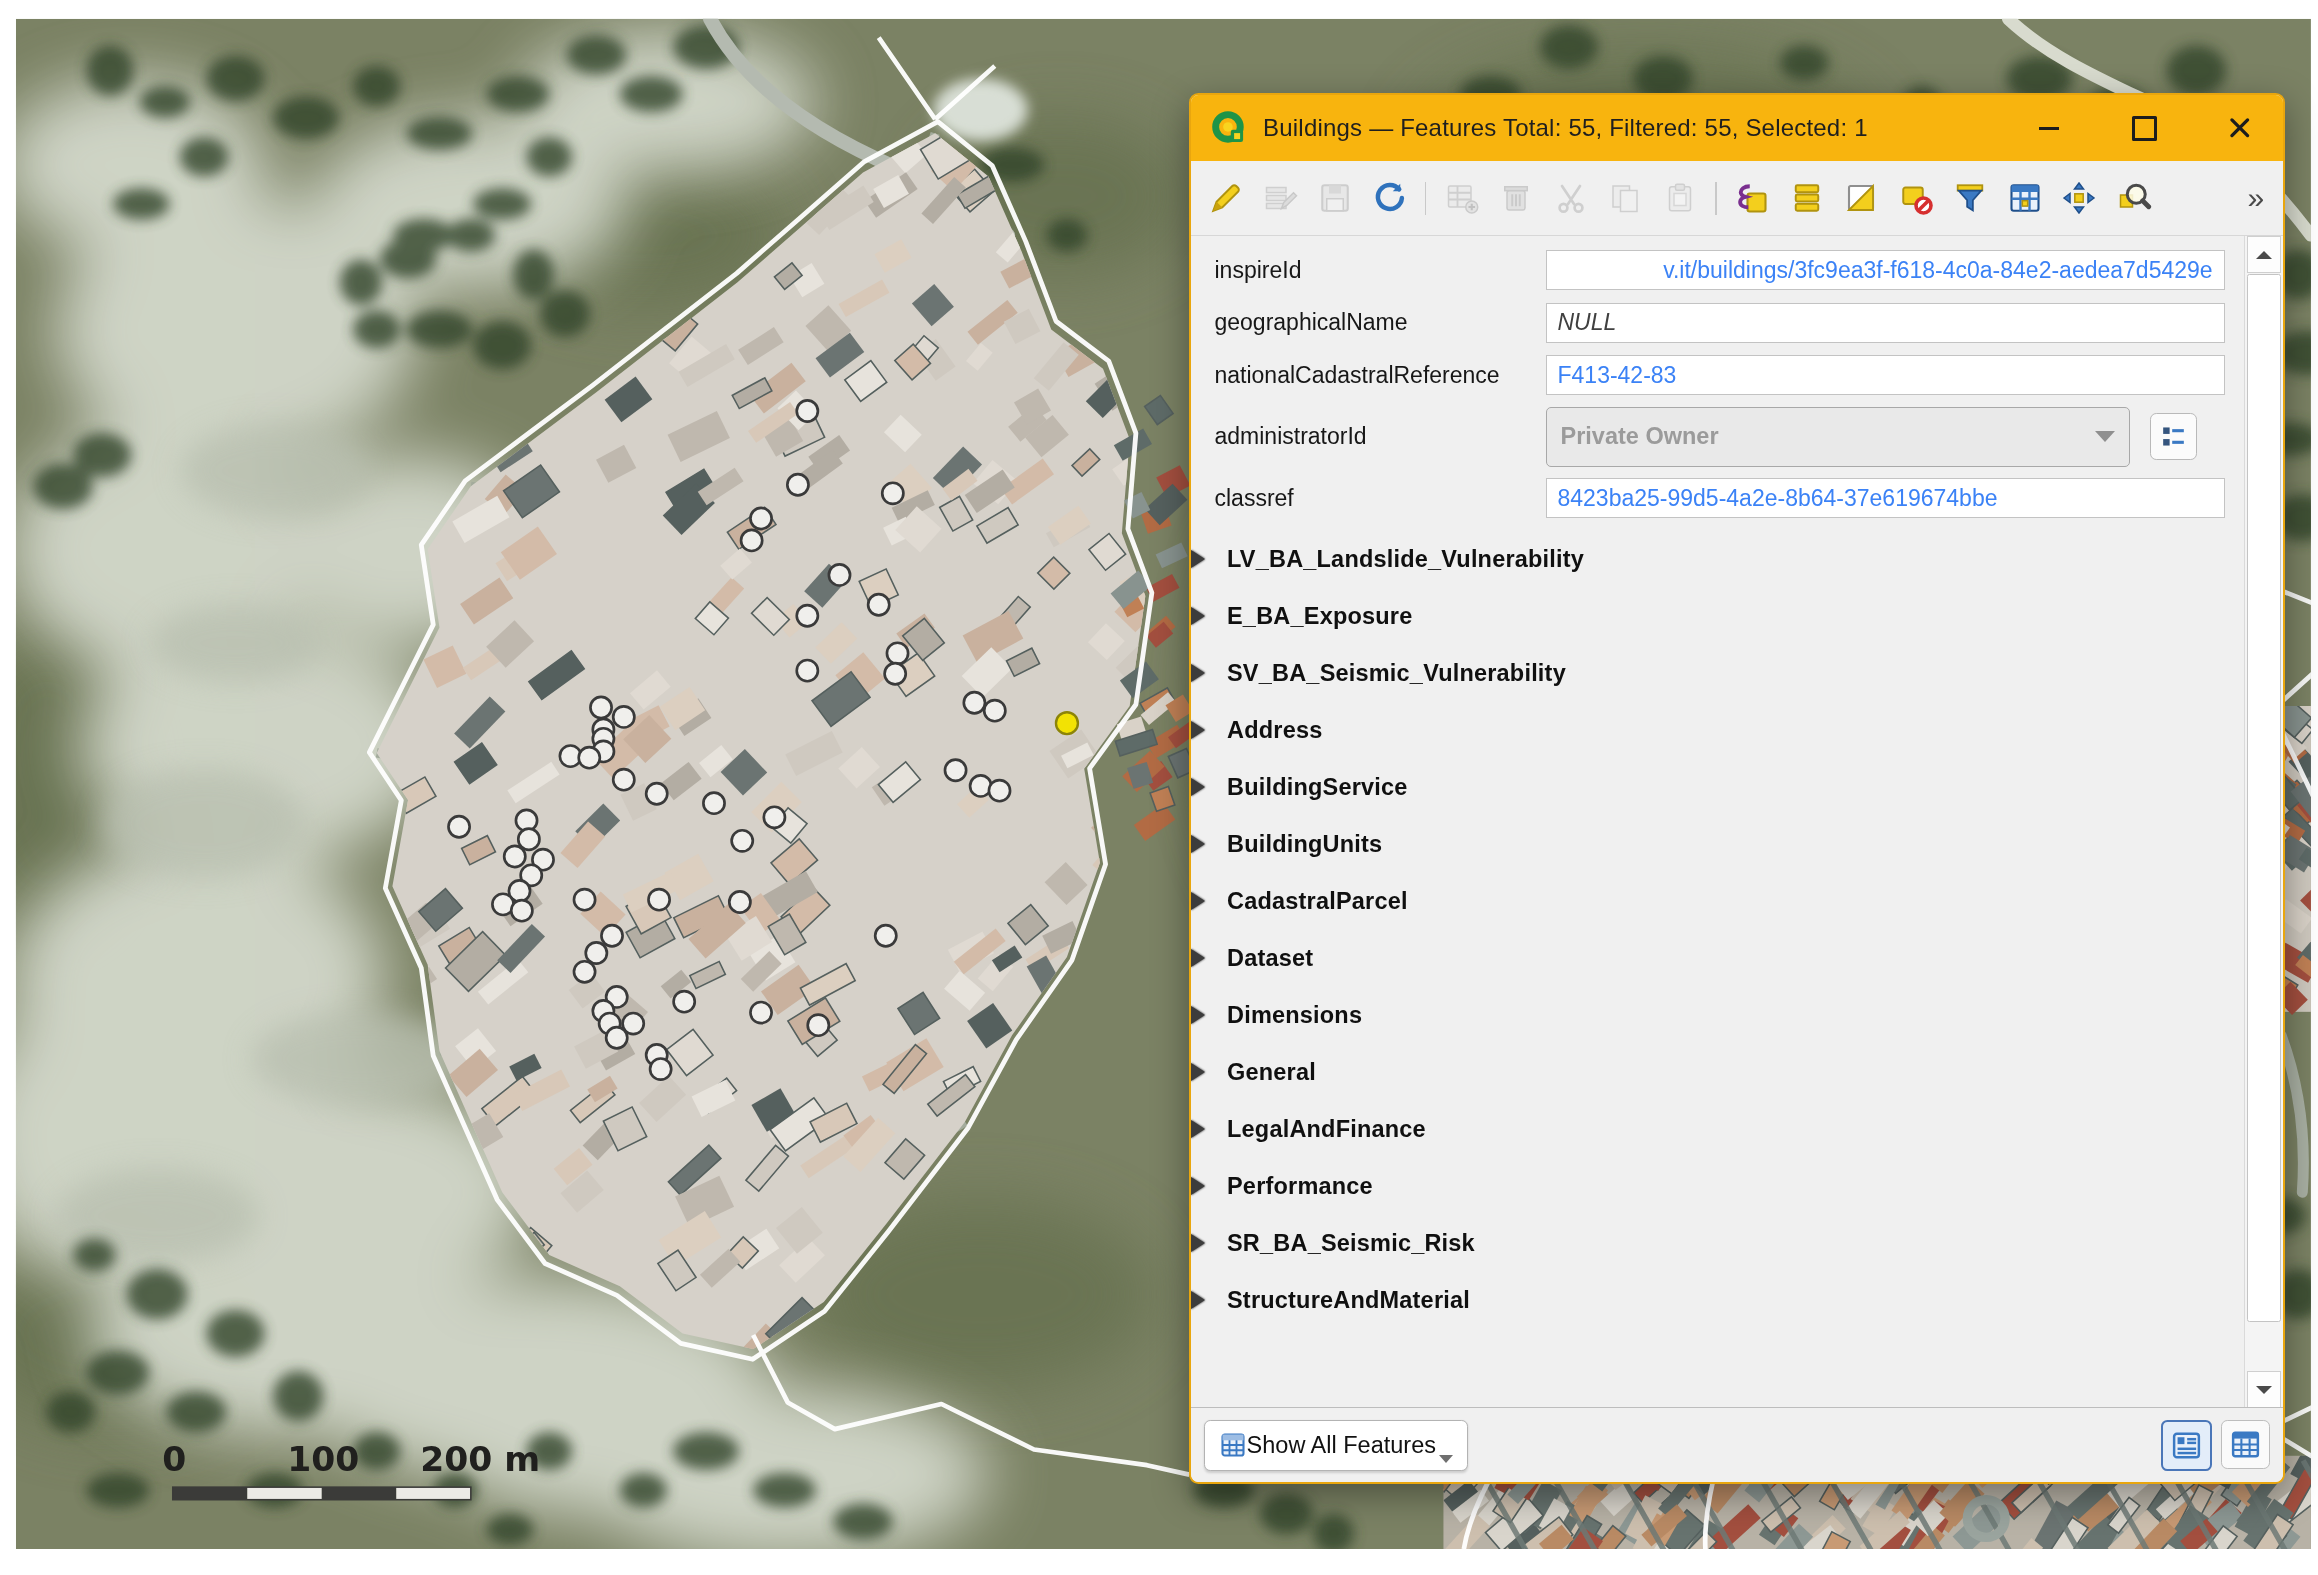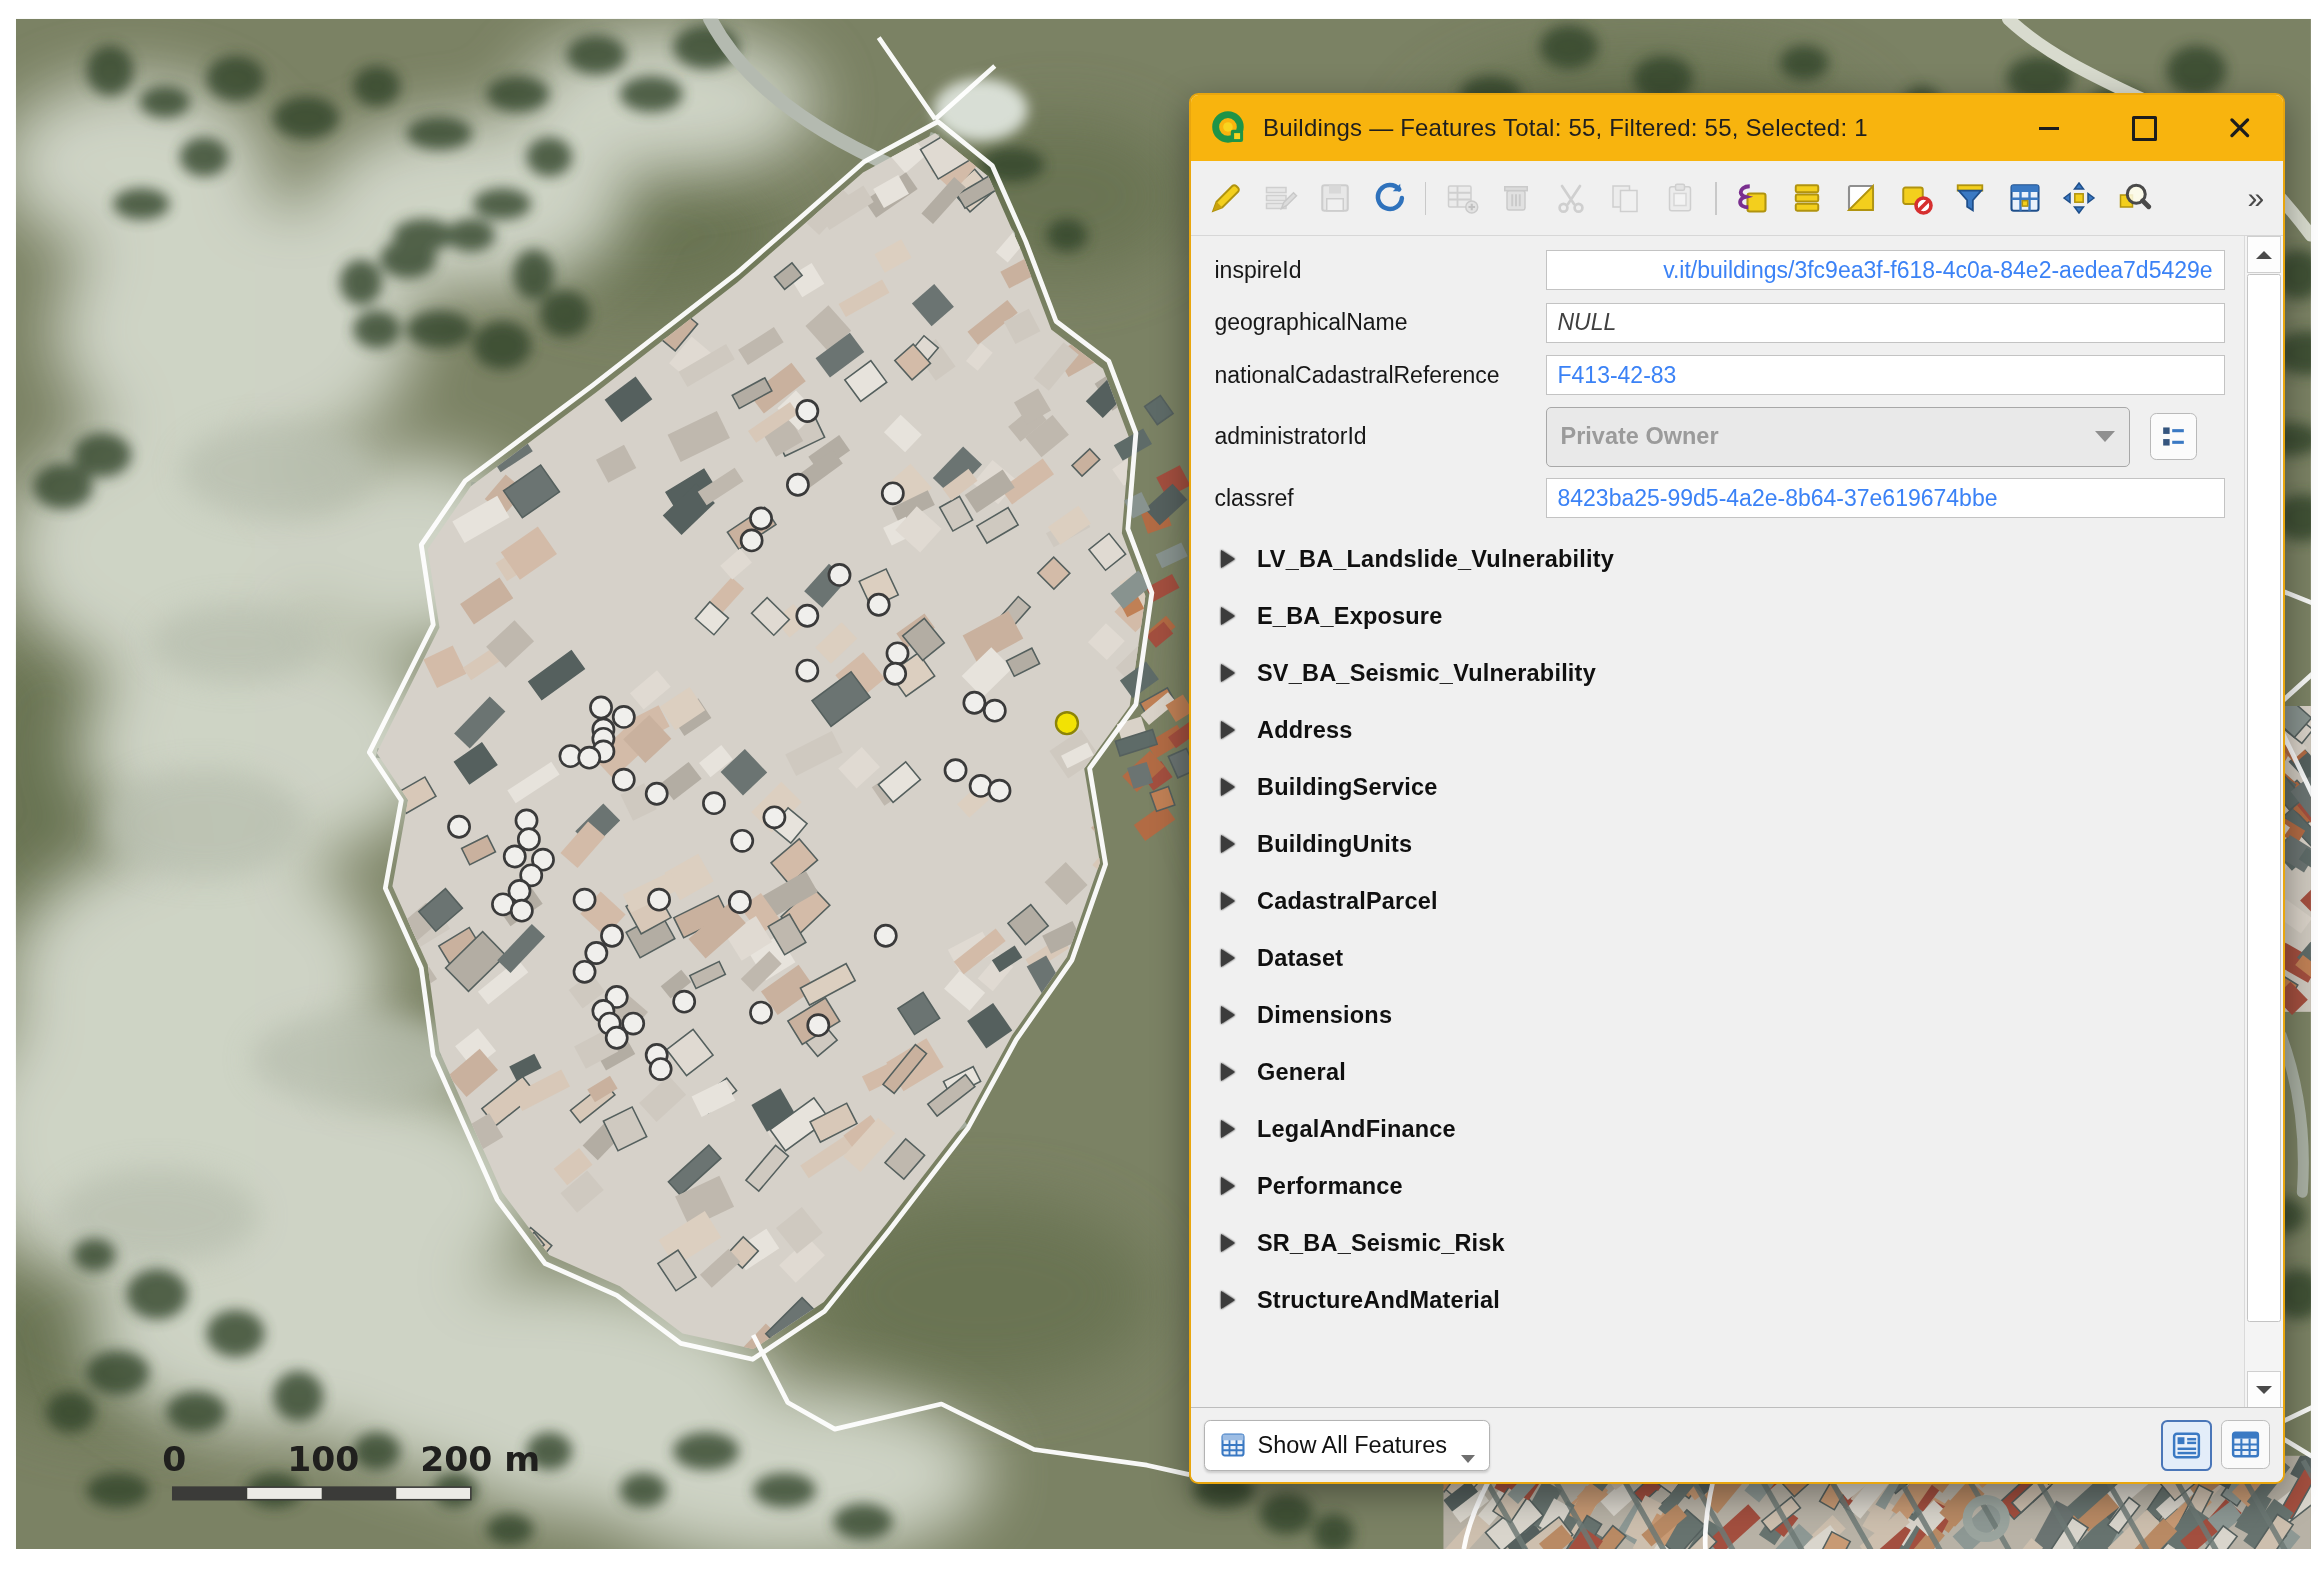--- a/index.html
+++ b/index.html
@@ -43,21 +43,21 @@
   .comborow{height:58px;}
   .combo{width:554px;height:50px;background:#e9e9e9;border:1.6px solid #a8a8a8;border-radius:5px;
          display:flex;align-items:center;padding:4px 14px;flex:0 0 auto;}
   .combo .cval{flex:1;font-size:23.5px;font-weight:700;color:#9b9b9b;}
   .combo .caret{width:0;height:0;border-left:10.2px solid transparent;border-right:10.2px solid transparent;
                 border-top:11.8px solid #8f8f8f;margin-left:7.8px;}
   .sidebtn{width:45px;height:45px;margin-left:20.4px;background:#fbfbfb;border:1.6px solid #b9b9b9;
            border-radius:6.3px;display:flex;align-items:center;justify-content:center;flex:0 0 auto;}
 
   .groups{margin-top:6.3px;}
-  .grouprow{height:57px;display:flex;align-items:center;padding-left:30px;gap:22px;}
+  .grouprow{height:57px;display:flex;align-items:center;gap:22px;}
   .tri{width:0;height:0;border-top:9.4px solid transparent;border-bottom:9.4px solid transparent;
        border-left:14px solid #3c3c3c;filter:drop-shadow(0 0 0.8px #000);flex:0 0 auto;}
   .gname{font-size:23.5px;font-weight:700;color:#101010;letter-spacing:0.2px;}
 
   .vscroll{position:absolute;top:141px;bottom:74px;right:0;width:38px;background:#f4f4f4;
            border-left:0.8px solid #dadada;}
   .varrow{position:absolute;left:1.6px;right:1.6px;height:35px;background:#fdfdfd;border:0.8px solid #cfcfcf;
           display:flex;align-items:center;justify-content:center;}
   .varrow.up{top:0;}
   .varrow.down{bottom:0;}
@@ -65,21 +65,21 @@
                 border-bottom:8.6px solid #4a4a4a;}
   .varrow .t-down{width:0;height:0;border-left:8.6px solid transparent;border-right:8.6px solid transparent;
                   border-top:8.6px solid #4a4a4a;}
   .vthumb{position:absolute;left:2.4px;right:2.4px;top:38px;bottom:86px;background:#ffffff;
           border:0.8px solid #c4c4c4;border-radius:2.4px;}
 
   .bottombar{position:absolute;left:0;right:0;bottom:0;height:74px;background:#f0f0f0;
              border-top:1.6px solid #bdbdbd;display:flex;align-items:center;padding:0 12.6px;}
   .showall{height:49px;background:#ffffff;border:0.8px solid #b3b3b3;border-radius:6.3px;
            box-shadow:0 1.6px 2.4px rgba(0,0,0,.15);display:flex;align-items:center;
-           padding:0 14px;gap:11px;}
+           padding:0 14px;}
   .showall .lbl{font-size:23.5px;color:#111;}
   .showall .mini-caret{width:0;height:0;border-left:7px solid transparent;border-right:7px solid transparent;
             border-top:8.6px solid #6f6f6f;align-self:flex-end;margin:0 0 6.3px 3.1px;}
   .viewbtns{margin-left:auto;display:flex;gap:9.4px;}
   .viewbtn{width:47px;height:47px;border:1.6px solid #bdbdbd;border-radius:6.3px;background:#fafafa;
            display:flex;align-items:center;justify-content:center;}
   .viewbtn.selected{border:2.4px solid #4a76b8;background:#e3edf9;}
 </style>
 </head>
 <body>

